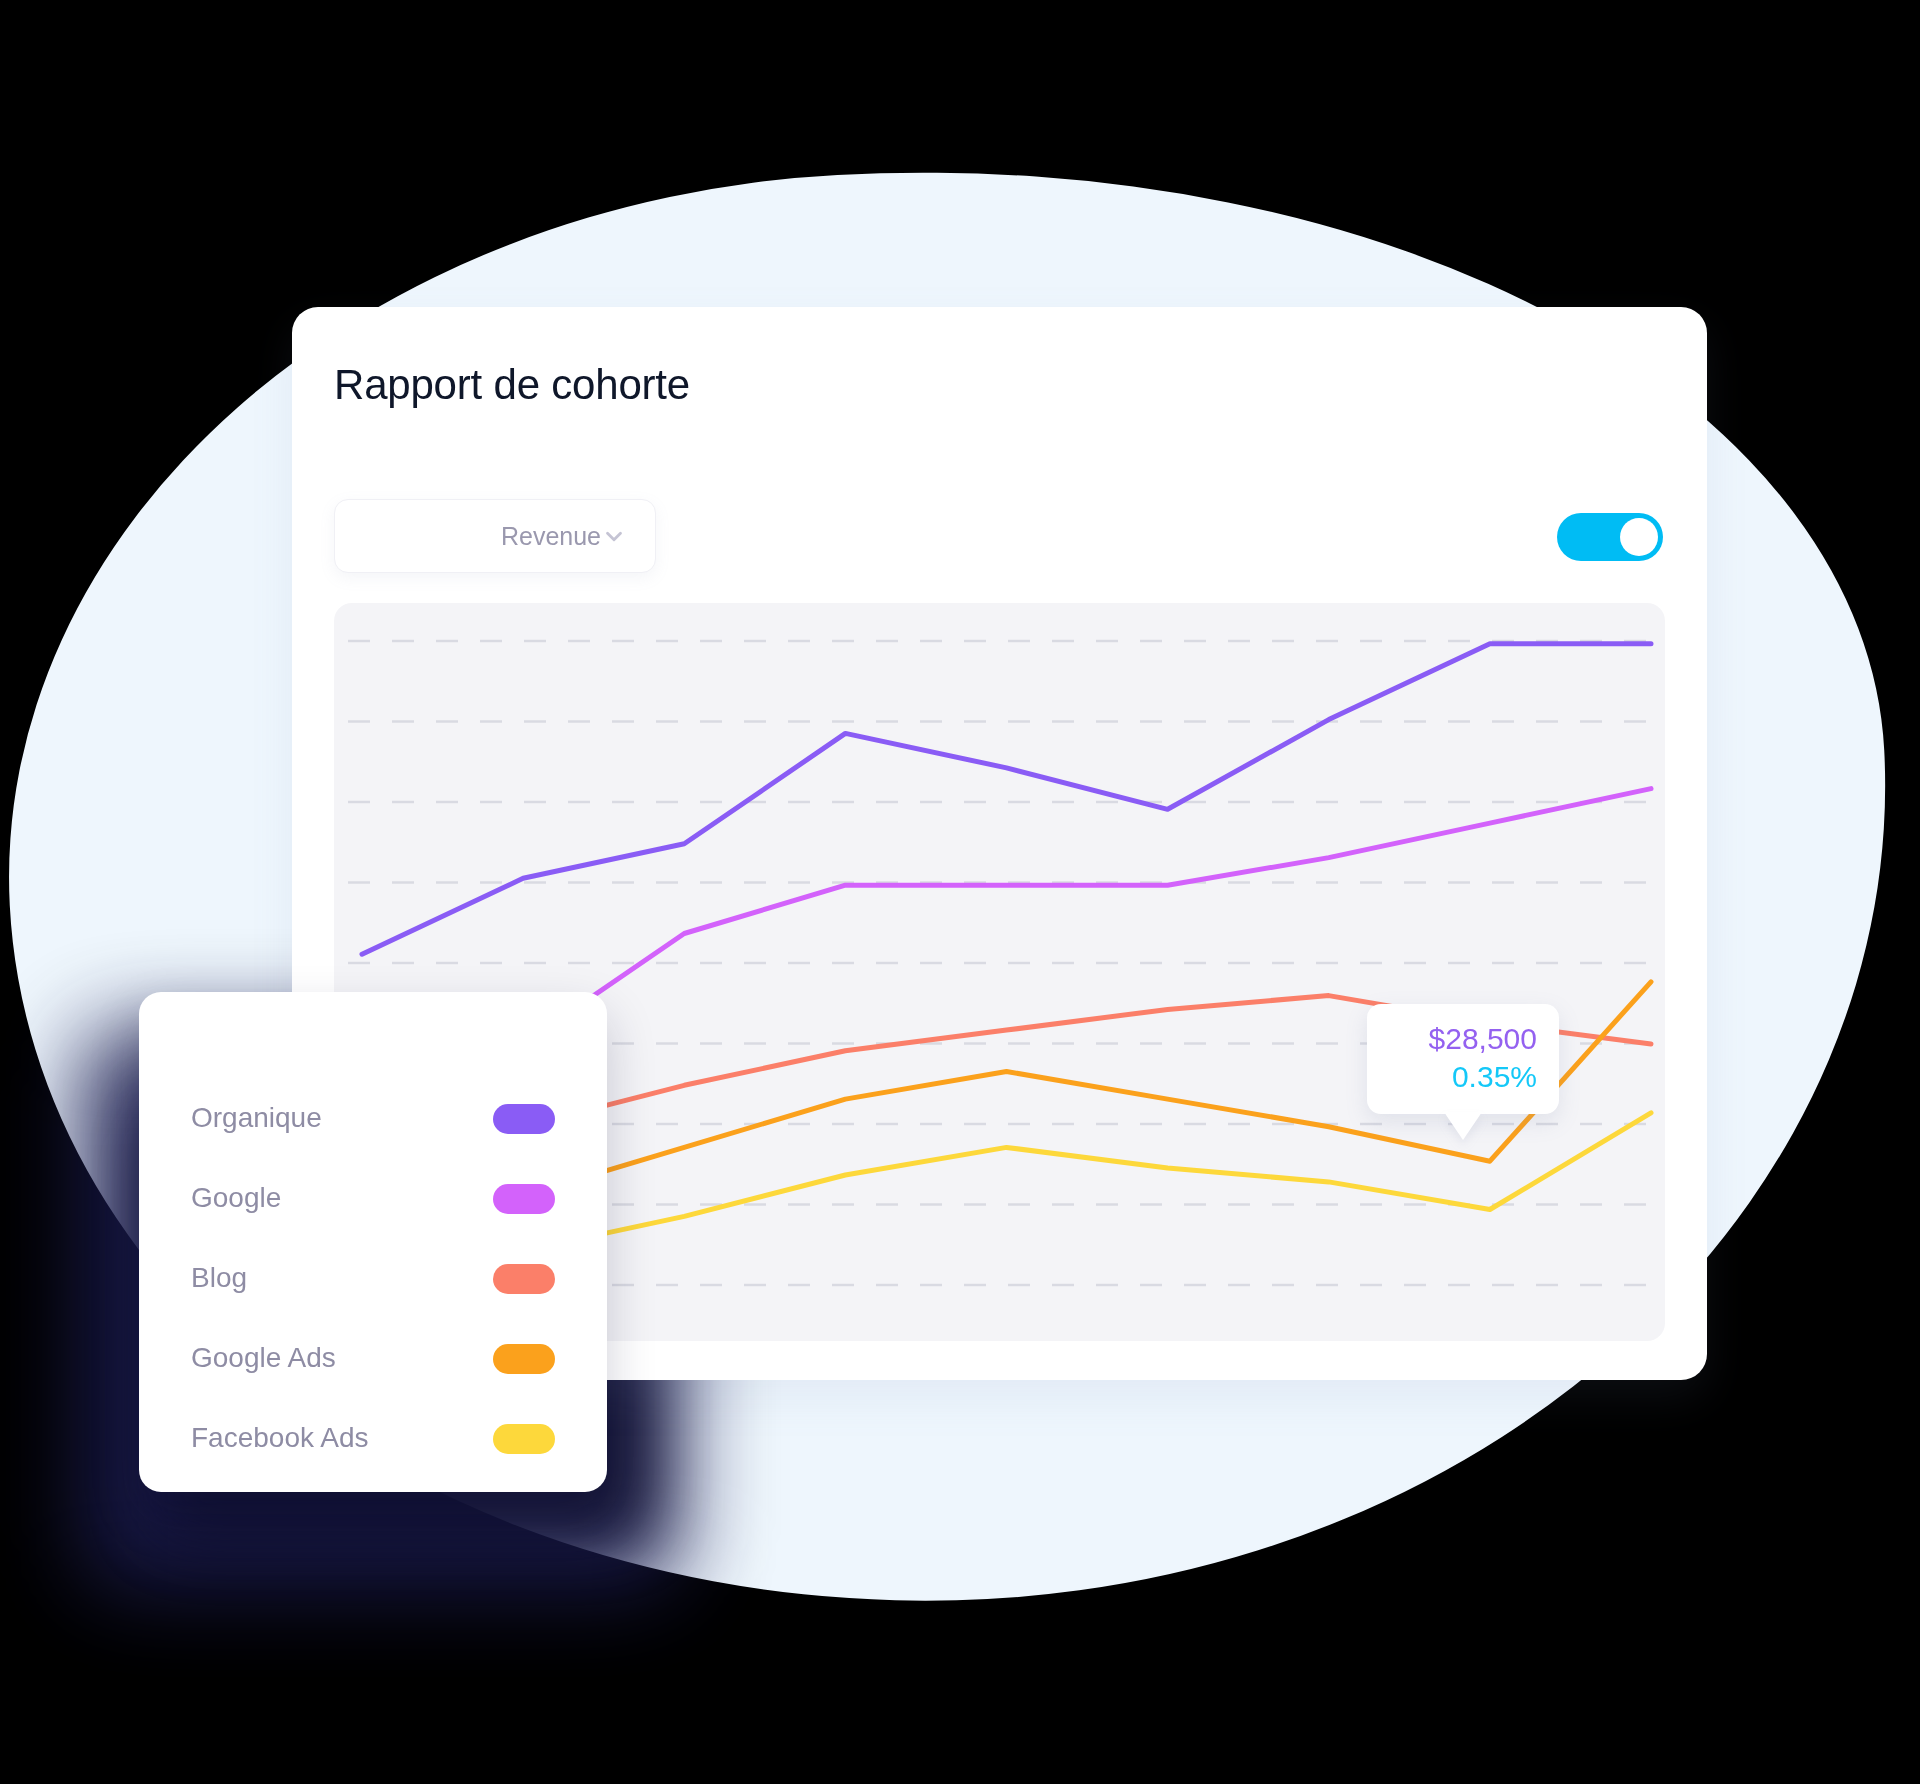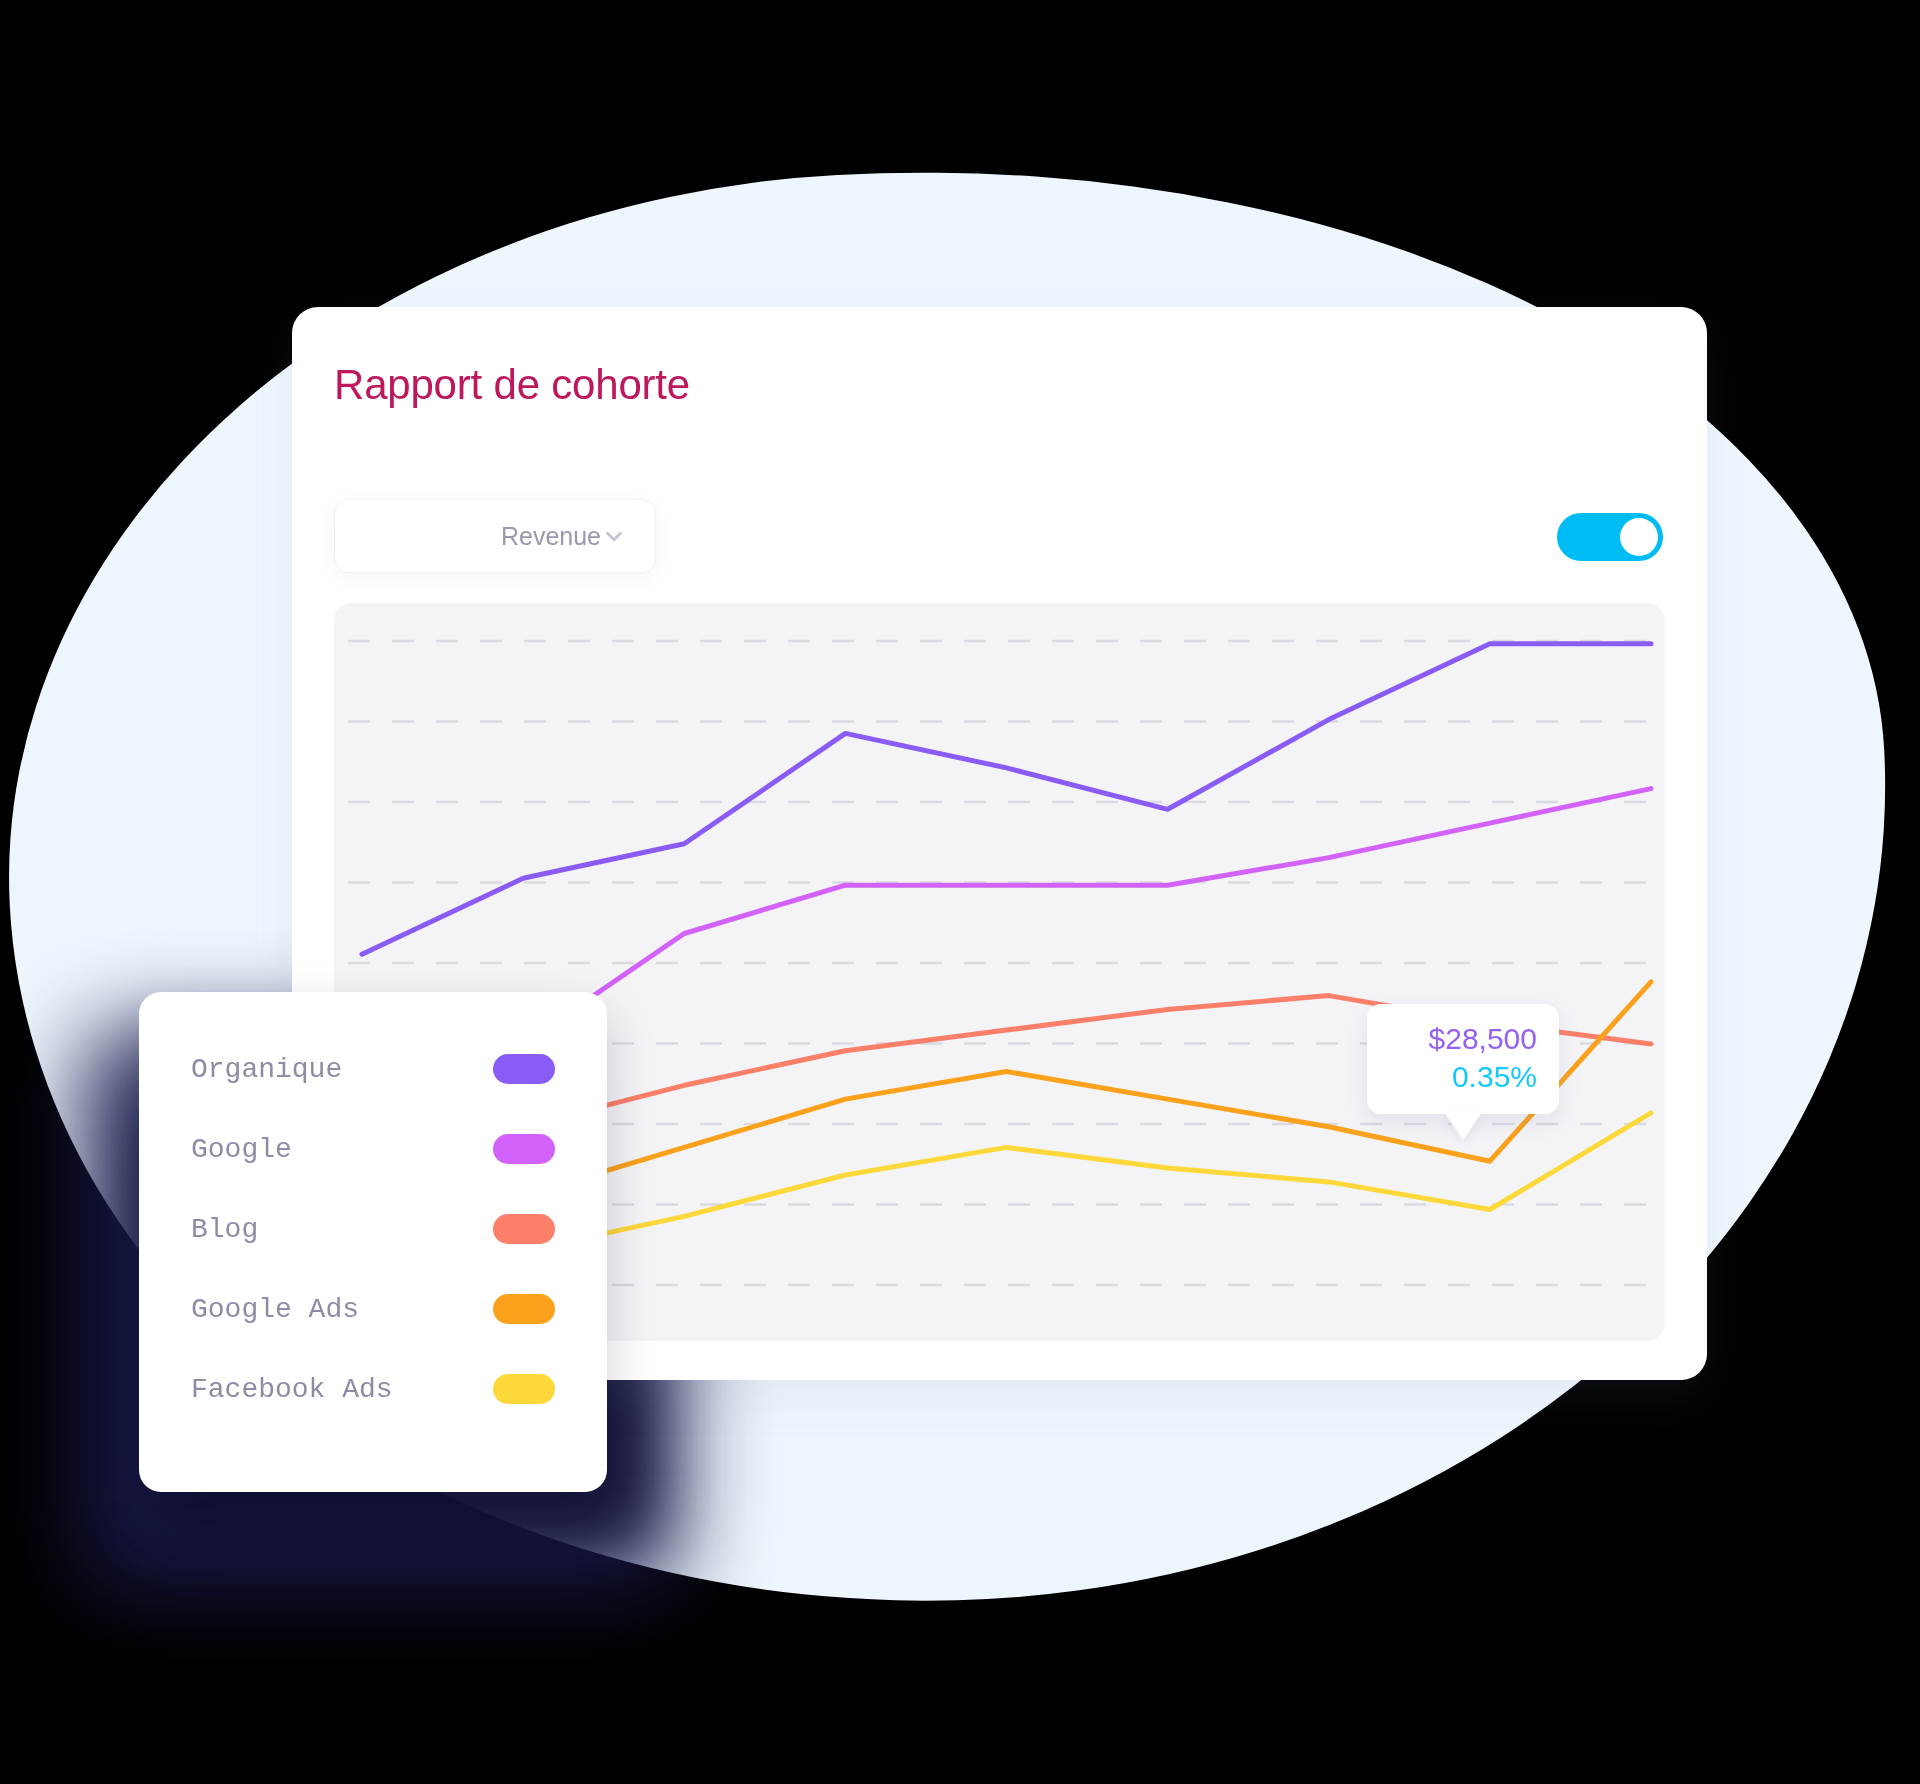--- a/index.html
+++ b/index.html
@@ -44,21 +44,21 @@
     background: #ffffff;
     border-radius: 26px;
     box-shadow: 0 18px 44px rgba(120, 140, 180, 0.10);
   }
 
   .card-title {
     position: absolute;
     left: 42px;
     top: 54px;
     font-size: 42px;
-    color: #be185d;
+    color: #0f172a;
     letter-spacing: -0.2px;
     white-space: nowrap;
     text-align: center;
   }
 
   
   .controls {
     position: absolute;
     left: 42px;
     top: 192px;
@@ -199,25 +199,24 @@
     box-shadow: 0 22px 50px rgba(20, 22, 60, 0.20);
   }
   .legend-inner {
     position: absolute;
     left: 52px;
     right: 52px;
     top: 62px;
   }
   .legend-row {
     display: flex;
-    align-items: flex-start;
+    align-items: flex-end;
     justify-content: space-between;
     height: 80px;
     cursor: pointer;
-    font-family: Liberation Mono, monospace;
   }
   .legend-label {
     font-size: 28px;
     color: #8e8ca4;
     white-space: nowrap;
   }
   .legend-swatch {
     width: 62px;
     height: 30px;
     border-radius: 15px;

